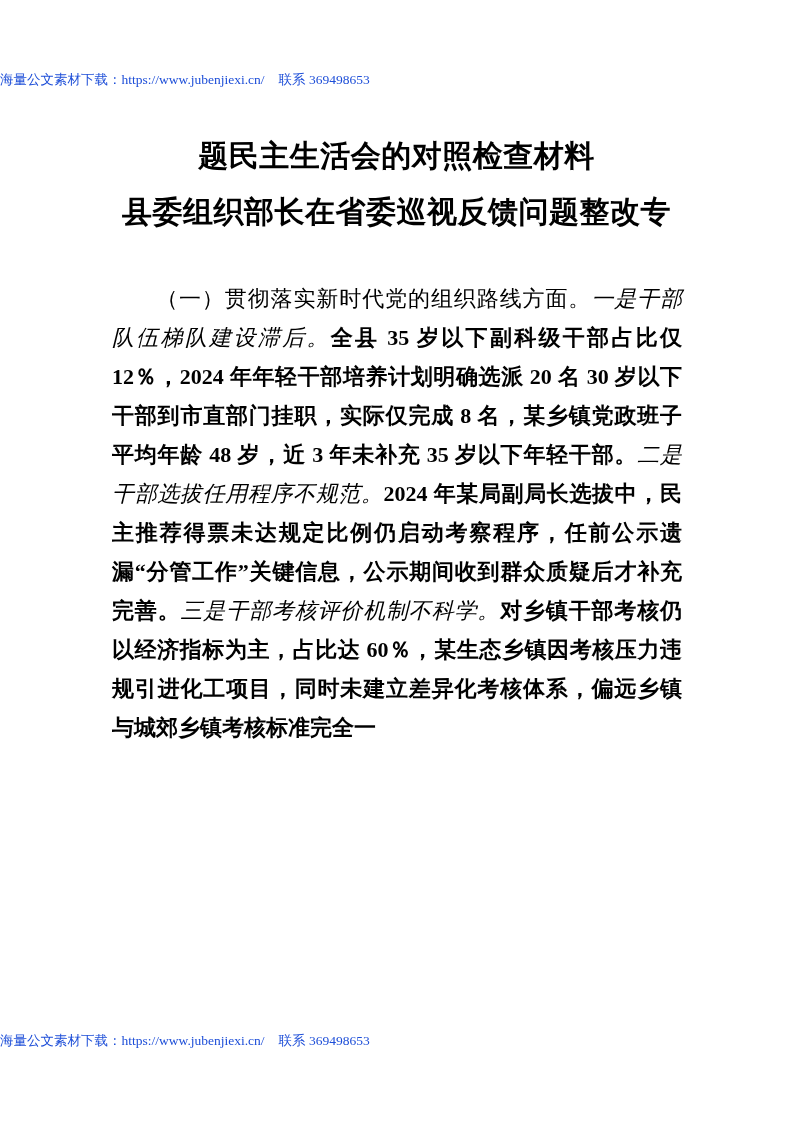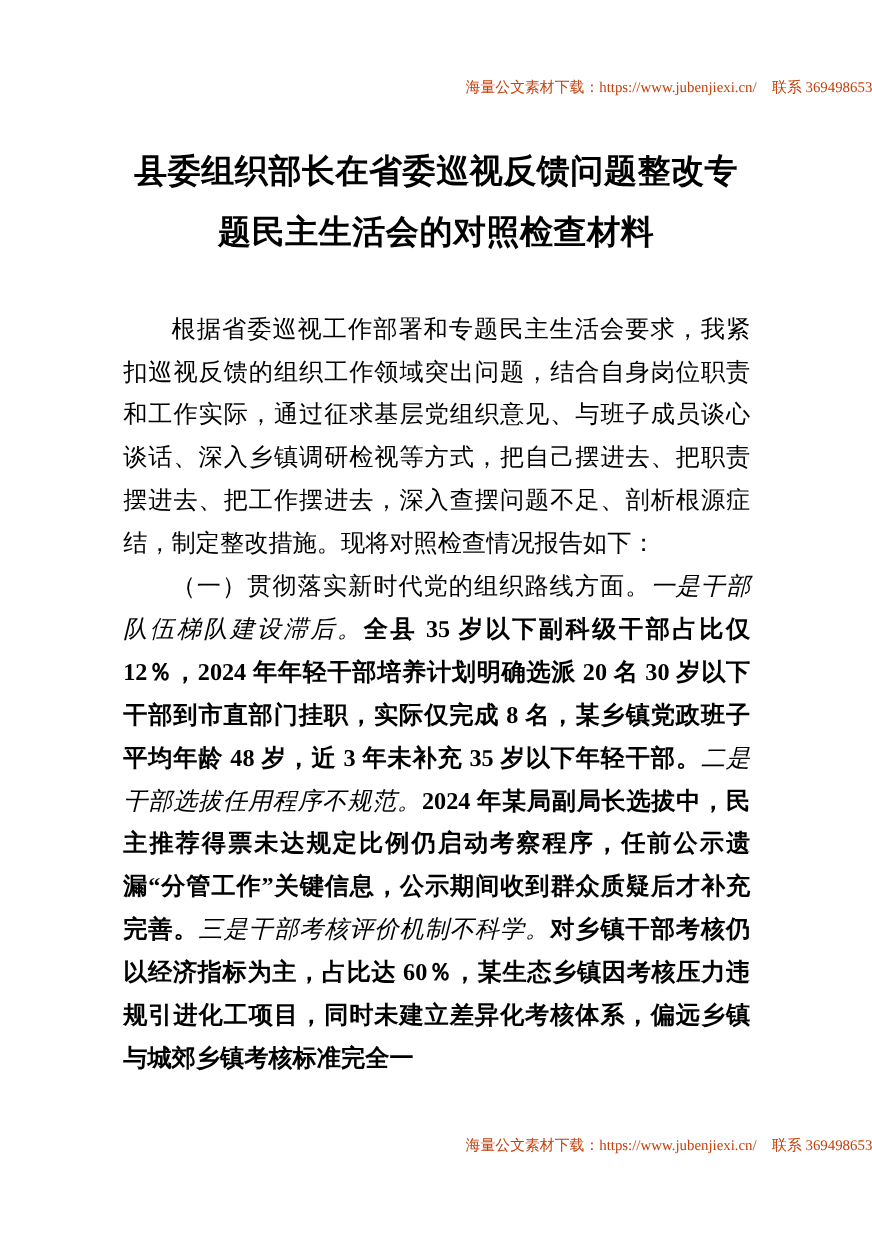--- a/index.html
+++ b/index.html
@@ -14,24 +14,24 @@
     margin: 0 auto;
     background: #ffffff;
     color: #000000;
     font-family: "Liberation Serif", "DejaVu Serif", serif;
     overflow: hidden;
   }
   .running-line {
     position: absolute;
     left: 0;
     right: 0;
-    text-align: right;
+    text-align: left;
     font-size: 13.5px;
     line-height: 20px;
-    color: #c2410c;
+    color: #1d4ed8;
     white-space: nowrap;
   }
   .running-line .part {
     display: inline;
   }
   .running-line .contact {
     margin-left: 14px;
   }
   .running-header { top: 70px; }
   .running-footer { top: 1031px; }
@@ -76,26 +76,25 @@
 </head>
 <body>
 
 <div class="page">
 
   <div class="running-line running-header">
     <span class="part">海量公文素材下载：</span><span class="part">https://www.jubenjiexi.cn/</span><span class="part contact">联系 369498653</span>
   </div>
 
   <div class="doc-title">
+    <div>题民主生活会的对照检查材料</div>
     <div>县委组织部长在省委巡视反馈问题整改专</div>
-    <div>题民主生活会的对照检查材料</div>
   </div>
 
   <div class="doc-body">
-    <p>根据省委巡视工作部署和专题民主生活会要求，我紧扣巡视反馈的组织工作领域突出问题，结合自身岗位职责和工作实际，通过征求基层党组织意见、与班子成员谈心谈话、深入乡镇调研检视等方式，把自己摆进去、把职责摆进去、把工作摆进去，深入查摆问题不足、剖析根源症结，制定整改措施。现将对照检查情况报告如下：</p>
     <p><span class="seg-bold">（一）贯彻落实新时代党的组织路线方面。</span><span class="seg-em">一是干部队伍梯队建设滞后。</span><span class="seg-normal">全县 35 岁以下副科级干部占比仅 12％，2024 年年轻干部培养计划明确选派 20 名 30 岁以下干部到市直部门挂职，实际仅完成 8 名，某乡镇党政班子平均年龄 48 岁，近 3 年未补充 35 岁以下年轻干部。</span><span class="seg-em">二是干部选拔任用程序不规范。</span><span class="seg-normal">2024 年某局副局长选拔中，民主推荐得票未达规定比例仍启动考察程序，任前公示遗漏“分管工作”关键信息，公示期间收到群众质疑后才补充完善。</span><span class="seg-em">三是干部考核评价机制不科学。</span><span class="seg-normal">对乡镇干部考核仍以经济指标为主，占比达 60％，某生态乡镇因考核压力违规引进化工项目，同时未建立差异化考核体系，偏远乡镇与城郊乡镇考核标准完全一</span></p>
   </div>
 
   <div class="running-line running-footer">
     <span class="part">海量公文素材下载：</span><span class="part">https://www.jubenjiexi.cn/</span><span class="part contact">联系 369498653</span>
   </div>
 
 </div>
 
 </body></html>

